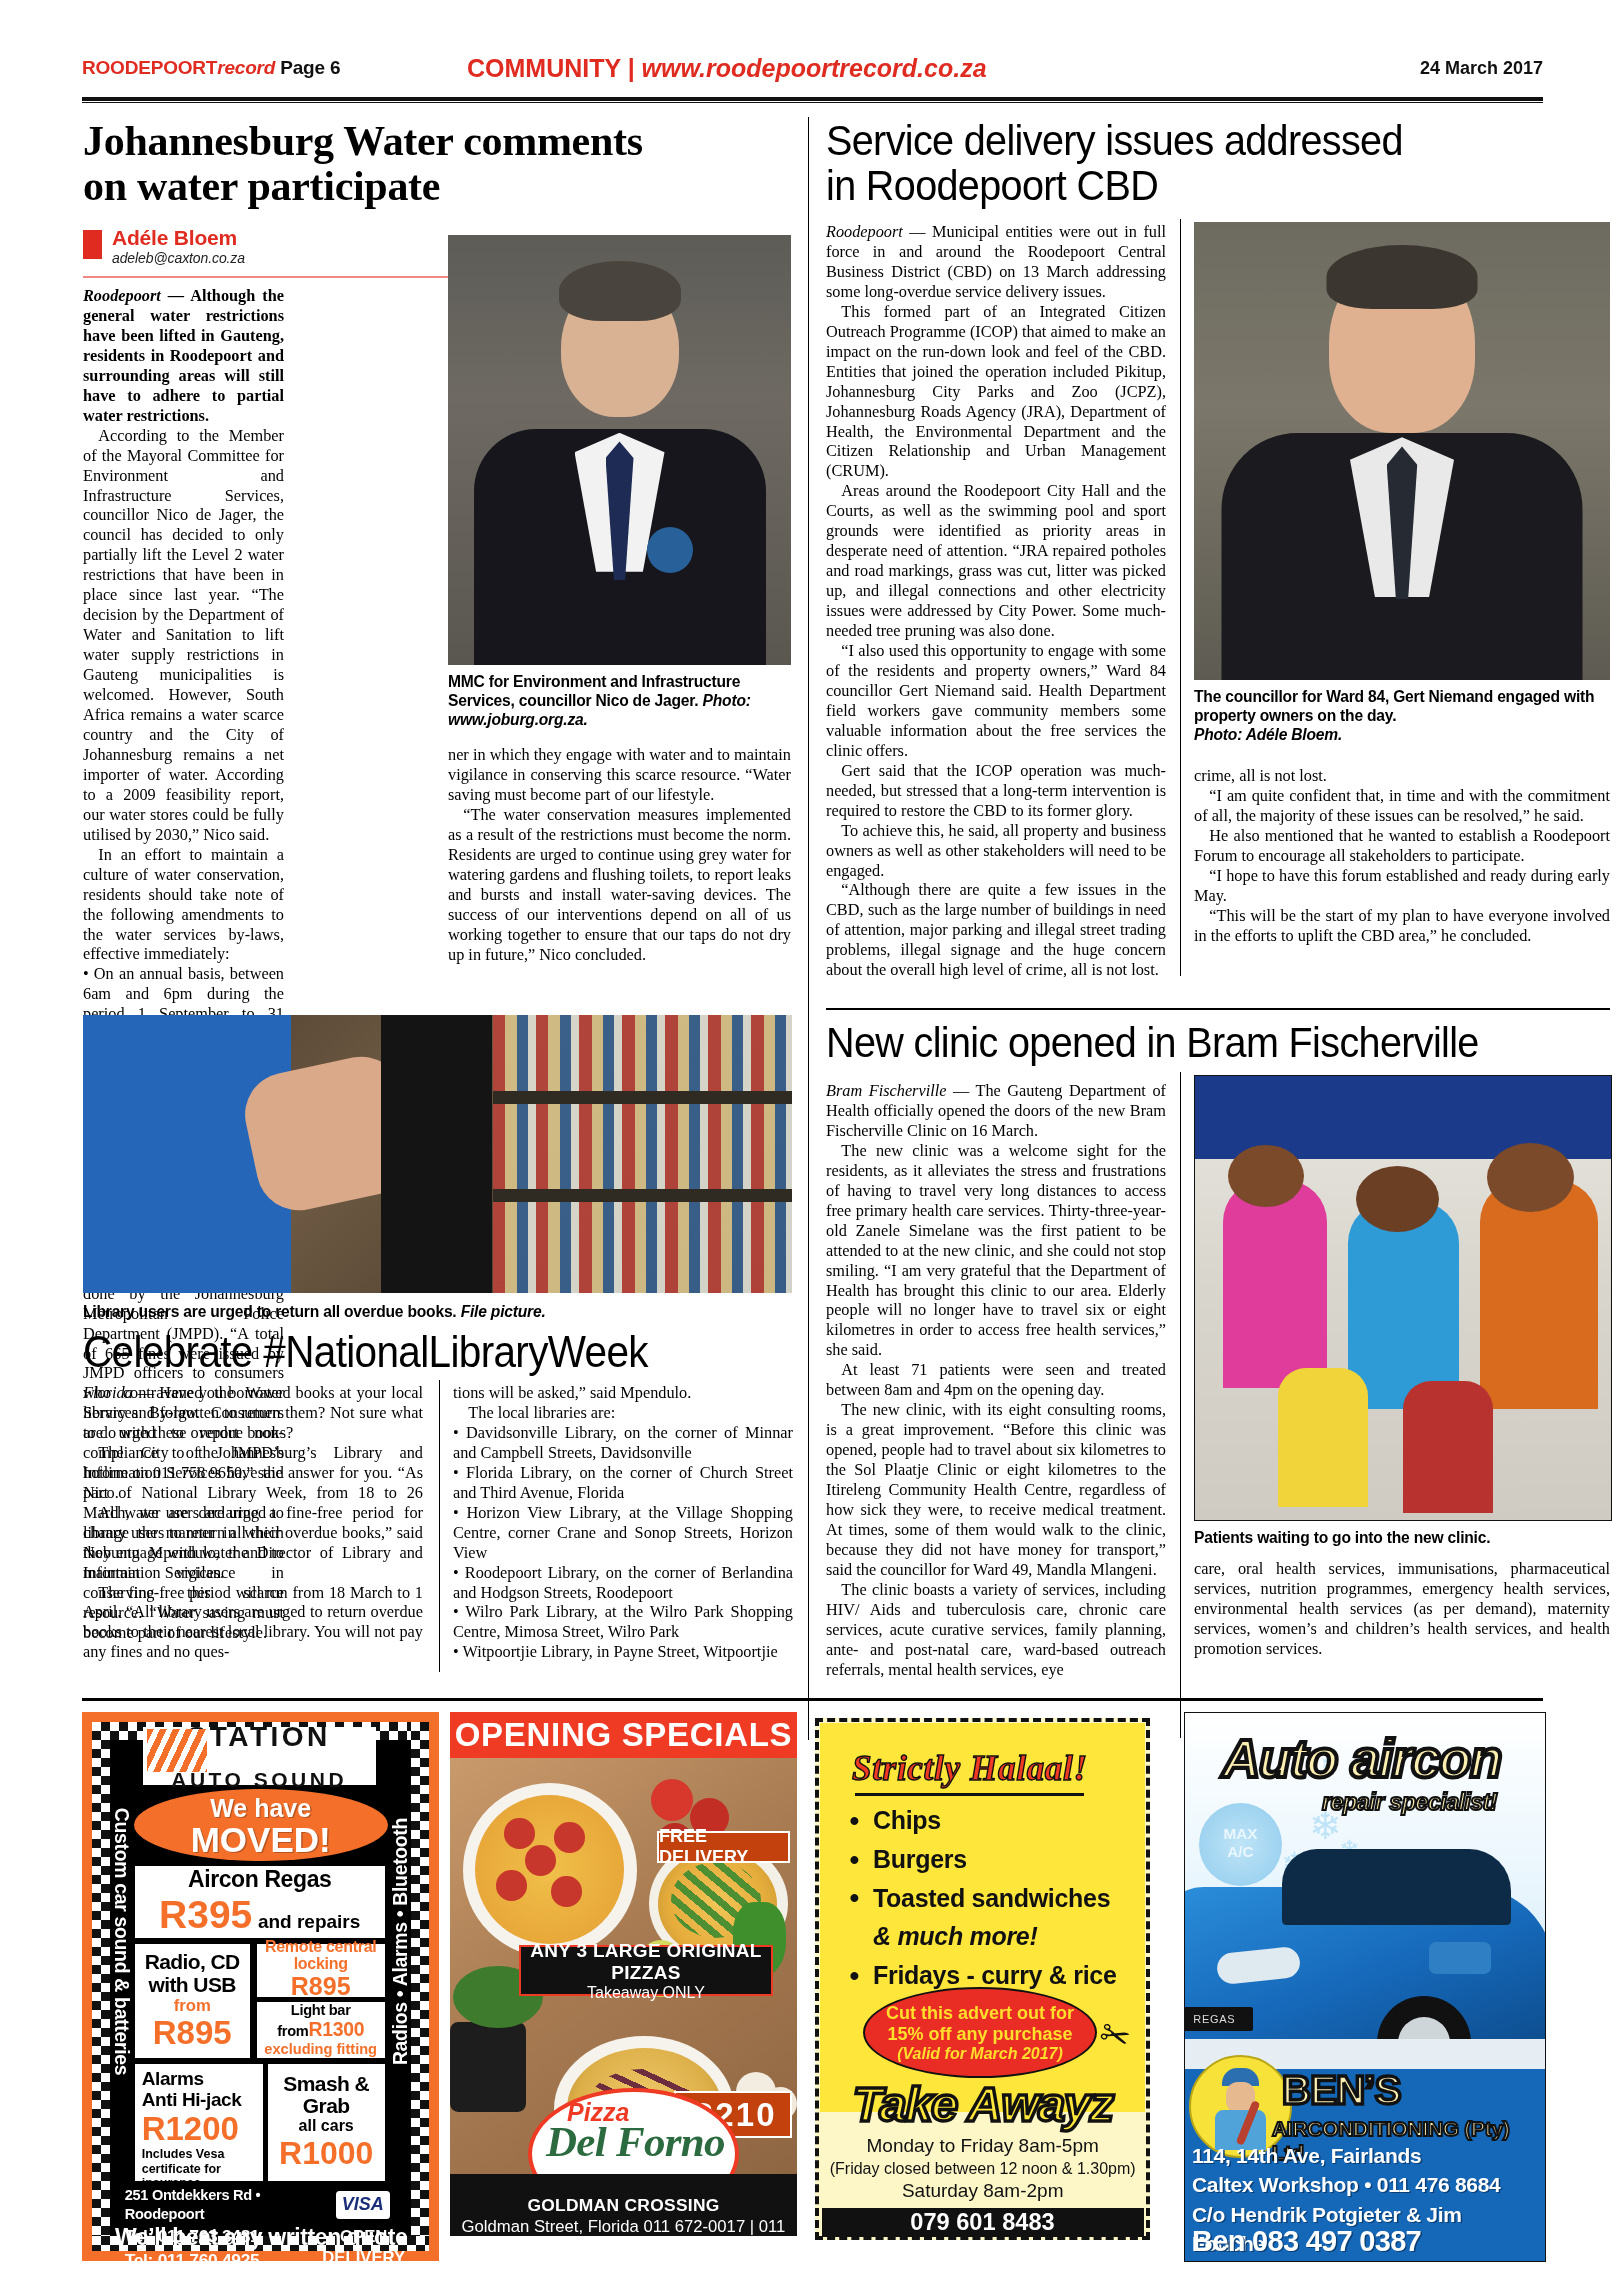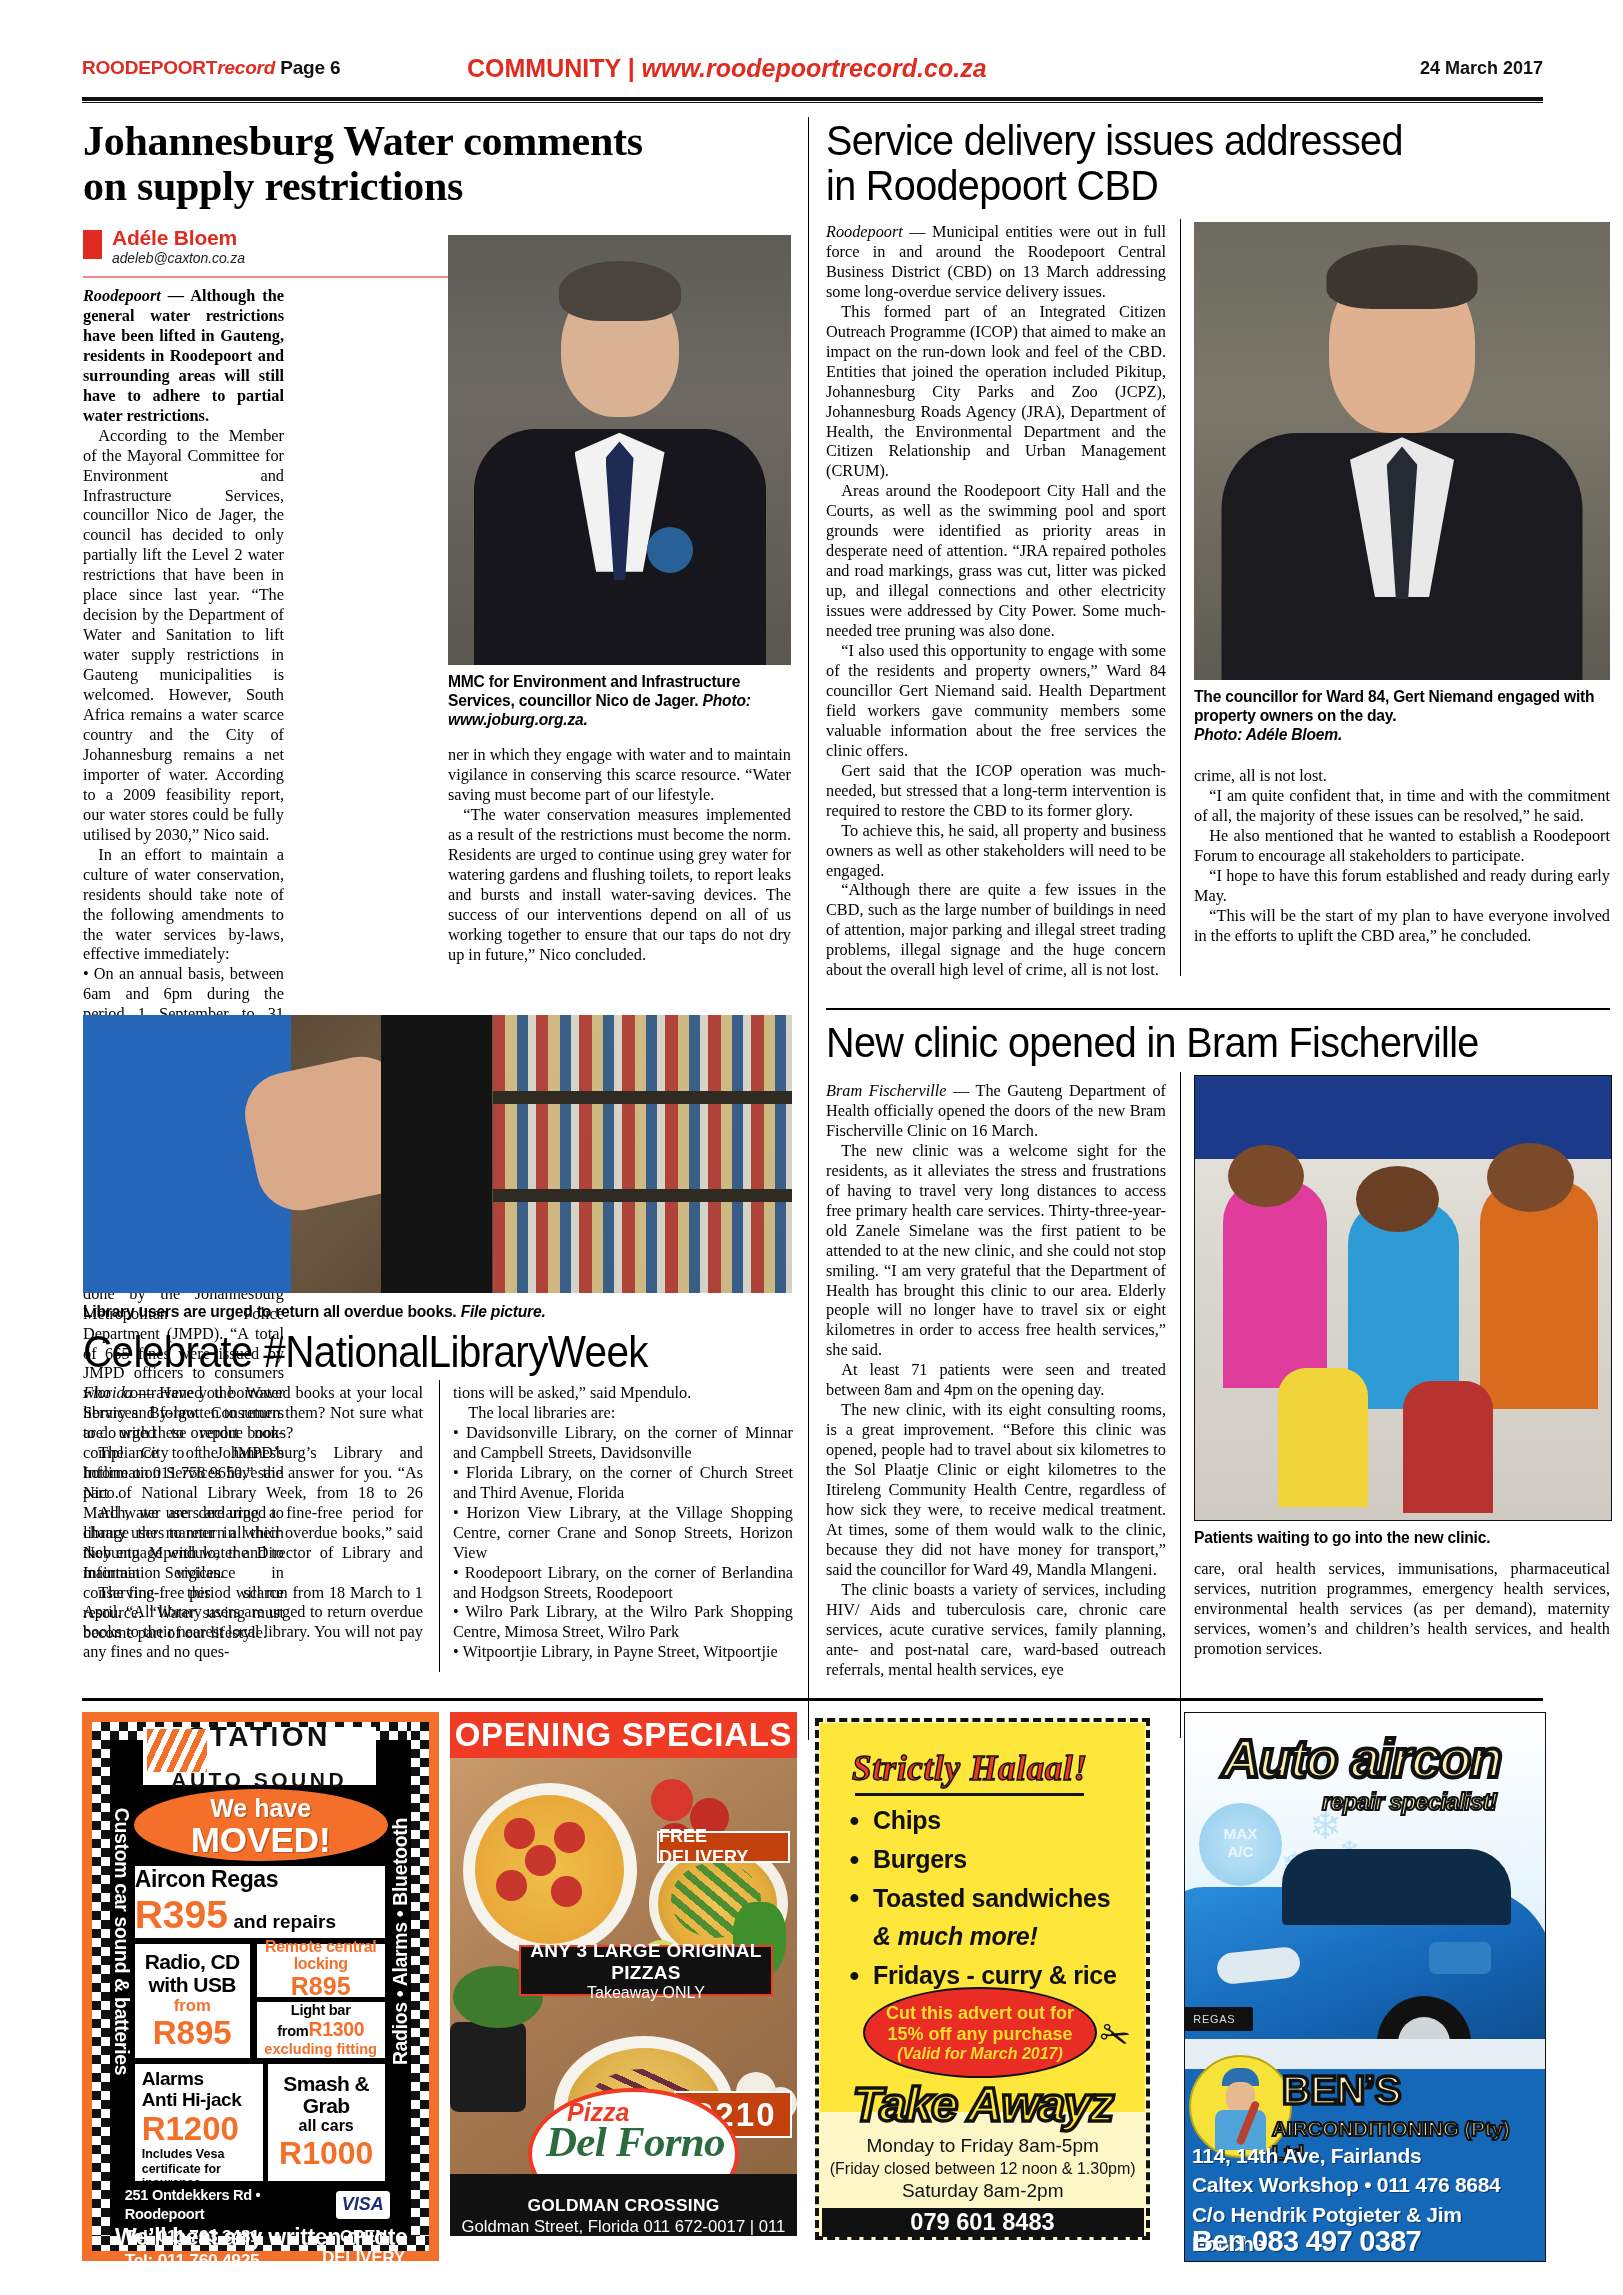--- a/index.html
+++ b/index.html
@@ -132,21 +132,21 @@
     </div>
     <div class="mh-right">24 March 2017</div>
   </div>
   <div class="mh-rule"></div>
   <div class="mh-rule2"></div>
 
   <div class="vline" style="left:808px;top:117px;height:1623px;"></div>
 
   <div class="hl-serif" style="position:absolute;left:83px;top:119px;width:708px;">
     <div>Johannesburg Water comments</div>
-    <div>on supply restrictions</div>
+    <div>on water participate</div>
   </div>
 
   <div class="byline" style="left:83px;top:229px;width:396px;height:51px;">
     <div class="sq"></div>
     <div class="nm">Adéle Bloem</div>
     <div class="em">adeleb@caxton.co.za</div>
     <div class="ln"></div>
   </div>
 
   <div class="col" style="left:83px;top:286px;width:201px;">
@@ -296,21 +296,21 @@
       </div>
 
       <div class="st-oval" style="left:42px;top:67px;width:254px;height:72px;">
         <div class="a">We have</div>
         <div class="b">MOVED!</div>
       </div>
 
       <div class="st-side" style="left:-117px;top:208px;width:292px;transform:rotate(90deg);transform-origin:center;text-align:center;">Custom car sound &amp; batteries</div>
       <div class="st-side" style="right:-117px;top:208px;width:292px;transform:rotate(-90deg);transform-origin:center;text-align:center;">Radios • Alarms • Bluetooth</div>
 
-      <div class="st-box" style="left:43px;top:144px;width:250px;height:72px;display:flex;flex-direction:column;align-items:flex-start;justify-content:center;">
+      <div class="st-box" style="left:43px;top:144px;width:250px;height:72px;display:flex;flex-direction:column;align-items:center;justify-content:center;">
         <div style="font-family:'Liberation Sans',sans-serif;font-weight:bold;font-size:23px;letter-spacing:-0.4px;">Aircon Regas</div>
         <div style="display:flex;align-items:baseline;gap:5.6px;">
           <span class="orange" style="font-family:'Liberation Sans',sans-serif;font-weight:bold;font-size:39px;">R395</span>
           <span style="font-family:'Liberation Sans',sans-serif;font-weight:bold;font-size:19px;">and repairs</span>
         </div>
       </div>
 
       <div class="st-box" style="left:43px;top:222px;width:115px;height:114px;display:flex;flex-direction:column;align-items:center;justify-content:center;text-align:center;line-height:1.08;">
         <div style="font-family:'Liberation Sans',sans-serif;font-weight:bold;font-size:21px;white-space:pre-line;letter-spacing:-0.6px;">Radio, CD
 with USB</div>

